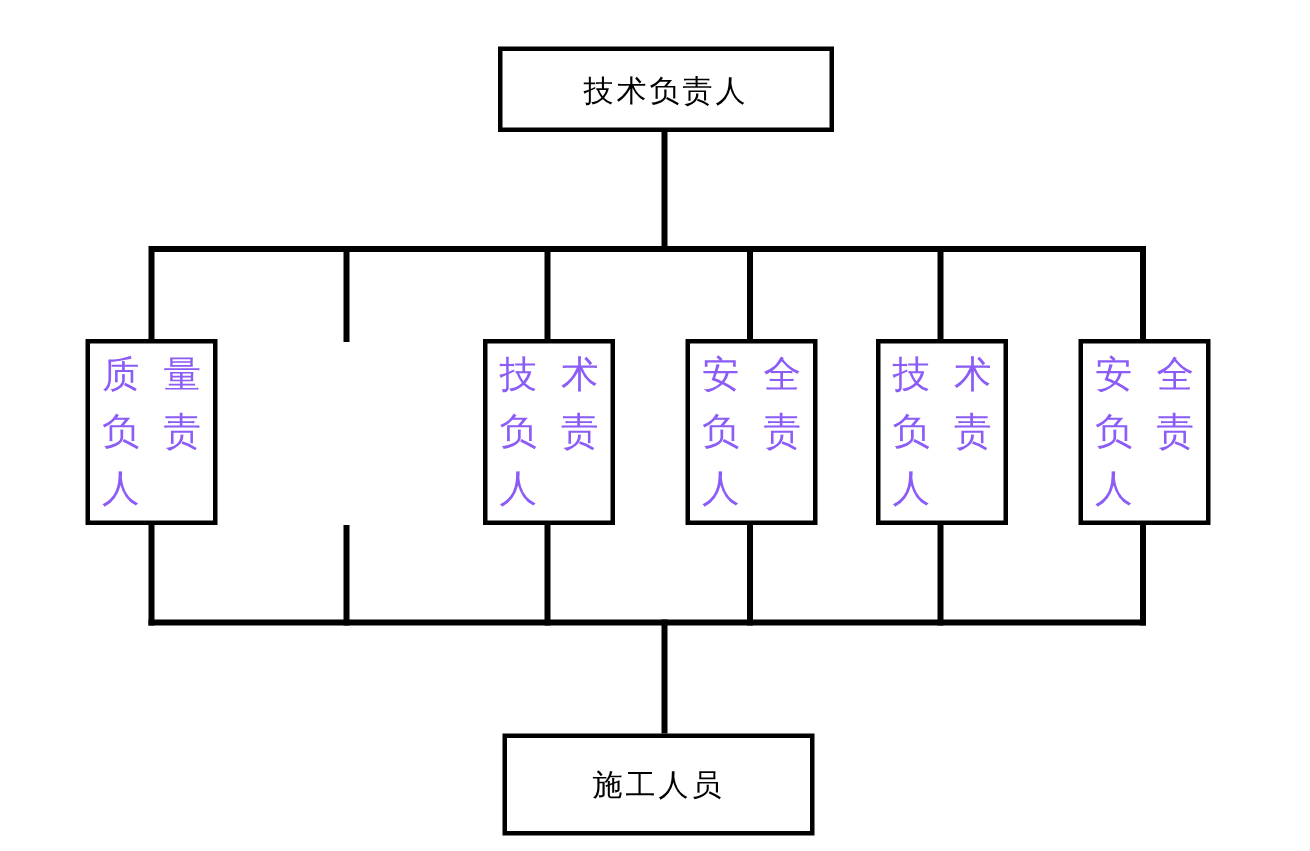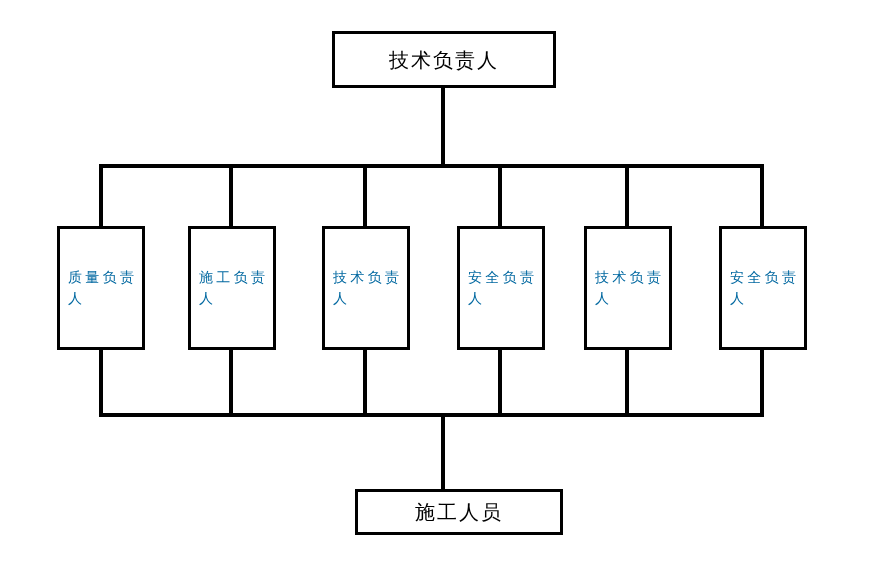--- a/index.html
+++ b/index.html
@@ -41,22 +41,22 @@
     white-space: nowrap;
   }
   
   .node-label-stack {
     position: absolute;
     left: 8px;
     right: 8px;
     top: 50%;
     transform: translateY(-50%);
     font-family: "DejaVu Serif", "Liberation Serif", serif;
-    font-size: 14px;
-    color: #0369a1;
+    font-size: 25px;
+    color: #8b5cf6;
     line-height: 1.52;
     text-align: justify;
     text-align-last: justify;
     word-break: break-all;
     letter-spacing: 0px;
   }
   .connector {
     position: absolute;
     background: #000000;
     z-index: 1;
@@ -79,23 +79,20 @@
   <div class="connector" style="left:229px; top:164px; width:4px; height:64px;"></div>
   <div class="connector" style="left:363px; top:164px; width:4px; height:64px;"></div>
   <div class="connector" style="left:498px; top:164px; width:4px; height:64px;"></div>
   <div class="connector" style="left:625px; top:164px; width:4px; height:64px;"></div>
   <div class="connector" style="left:760px; top:164px; width:4px; height:64px;"></div>
 
   <div class="node-box" style="left:57px; top:226px; width:88px; height:124px;">
     <div class="node-label-stack">质量负责人</div>
   </div>
 
-  <div class="node-box" style="left:188px; top:226px; width:88px; height:124px;">
-    <div class="node-label-stack">施工负责人</div>
-  </div>
 
   <div class="node-box" style="left:322px; top:226px; width:88px; height:124px;">
     <div class="node-label-stack">技术负责人</div>
   </div>
 
   <div class="node-box" style="left:457px; top:226px; width:88px; height:124px;">
     <div class="node-label-stack">安全负责人</div>
   </div>
 
   <div class="node-box" style="left:584px; top:226px; width:88px; height:124px;">
@@ -110,17 +107,17 @@
   <div class="connector" style="left:229px; top:350px; width:4px; height:67px;"></div>
   <div class="connector" style="left:363px; top:350px; width:4px; height:67px;"></div>
   <div class="connector" style="left:498px; top:350px; width:4px; height:67px;"></div>
   <div class="connector" style="left:625px; top:350px; width:4px; height:67px;"></div>
   <div class="connector" style="left:760px; top:350px; width:4px; height:67px;"></div>
 
   <div class="connector" style="left:99px; top:413px; width:665px; height:4px;"></div>
 
   <div class="connector" style="left:441px; top:413px; width:4px; height:78px;"></div>
 
-  <div class="node-box" style="left:355px; top:489px; width:208px; height:46px;">
+  <div class="node-box" style="left:335px; top:489px; width:208px; height:68px;">
     <div class="node-label-wide">施工人员</div>
   </div>
 
 </div>
 
 </body></html>

